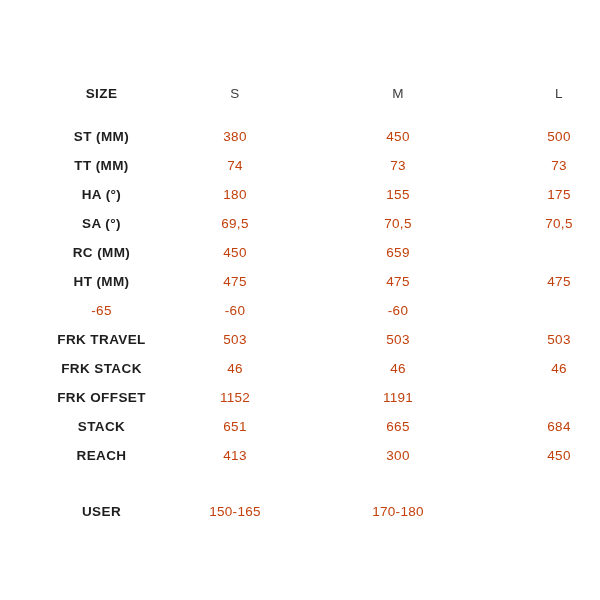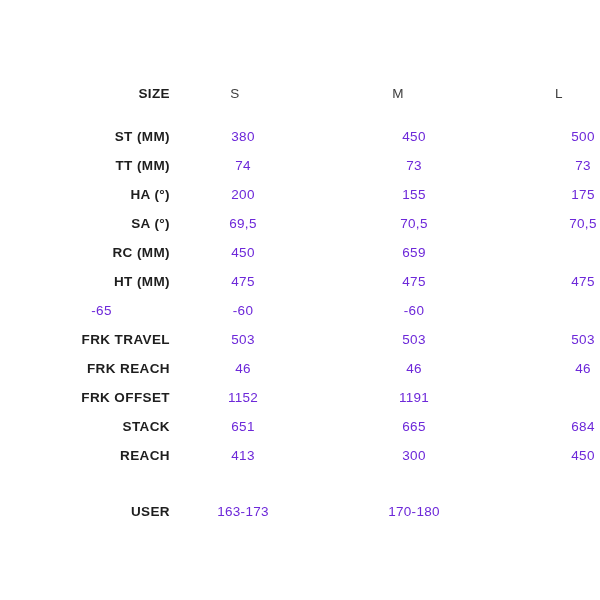--- a/index.html
+++ b/index.html
@@ -16,32 +16,32 @@
     padding-top: 84px;
     padding-left: 33px;
     width: 600px;
   }
   .row {
     display: grid;
     grid-template-columns: 137px 130px 196px 126px;
     align-items: center;
   }
   .row.header-row { height: 18px; }
-  .row.data-row   { height: 29px; gap: 8px; }
+  .row.data-row   { height: 29px; }
   .spacer-after-header { height: 20px; }
   .spacer-before-footer { height: 27px; }
   .cell {
     font-size: 13.5px;
-    color: #6d28d9;
+    color: #c2410c;
     text-align: center;
     letter-spacing: 0.3px;
     white-space: nowrap;
   }
   .cell.label {
-    text-align: right;
+    text-align: center;
     font-weight: bold;
     color: #1e1e1e;
     letter-spacing: 0.4px;
   }
   .cell.colhead {
     color: #3d3d3d;
     font-weight: normal;
   }
 </style>
 </head>
@@ -67,21 +67,21 @@
 
   <div class="row data-row">
     <div class="cell label">TT (MM)</div>
     <div class="cell">74</div>
     <div class="cell">73</div>
     <div class="cell">73</div>
   </div>
 
   <div class="row data-row">
     <div class="cell label">HA (°)</div>
-    <div class="cell">200</div>
+    <div class="cell">180</div>
     <div class="cell">155</div>
     <div class="cell">175</div>
   </div>
 
   <div class="row data-row">
     <div class="cell label">SA (°)</div>
     <div class="cell">69,5</div>
     <div class="cell">70,5</div>
     <div class="cell">70,5</div>
   </div>
@@ -106,21 +106,21 @@
   </div>
 
   <div class="row data-row">
     <div class="cell label">FRK TRAVEL</div>
     <div class="cell">503</div>
     <div class="cell">503</div>
     <div class="cell">503</div>
   </div>
 
   <div class="row data-row">
-    <div class="cell label">FRK REACH</div>
+    <div class="cell label">FRK STACK</div>
     <div class="cell">46</div>
     <div class="cell">46</div>
     <div class="cell">46</div>
   </div>
 
   <div class="row data-row">
     <div class="cell label">FRK OFFSET</div>
     <div class="cell">1152</div>
     <div class="cell">1191</div>
   </div>
@@ -136,17 +136,17 @@
     <div class="cell label">REACH</div>
     <div class="cell">413</div>
     <div class="cell">300</div>
     <div class="cell">450</div>
   </div>
 
   <div class="spacer-before-footer"></div>
 
   <div class="row data-row">
     <div class="cell label">USER</div>
-    <div class="cell">163-173</div>
+    <div class="cell">150-165</div>
     <div class="cell">170-180</div>
   </div>
 
 </div>
 
 </body></html>

